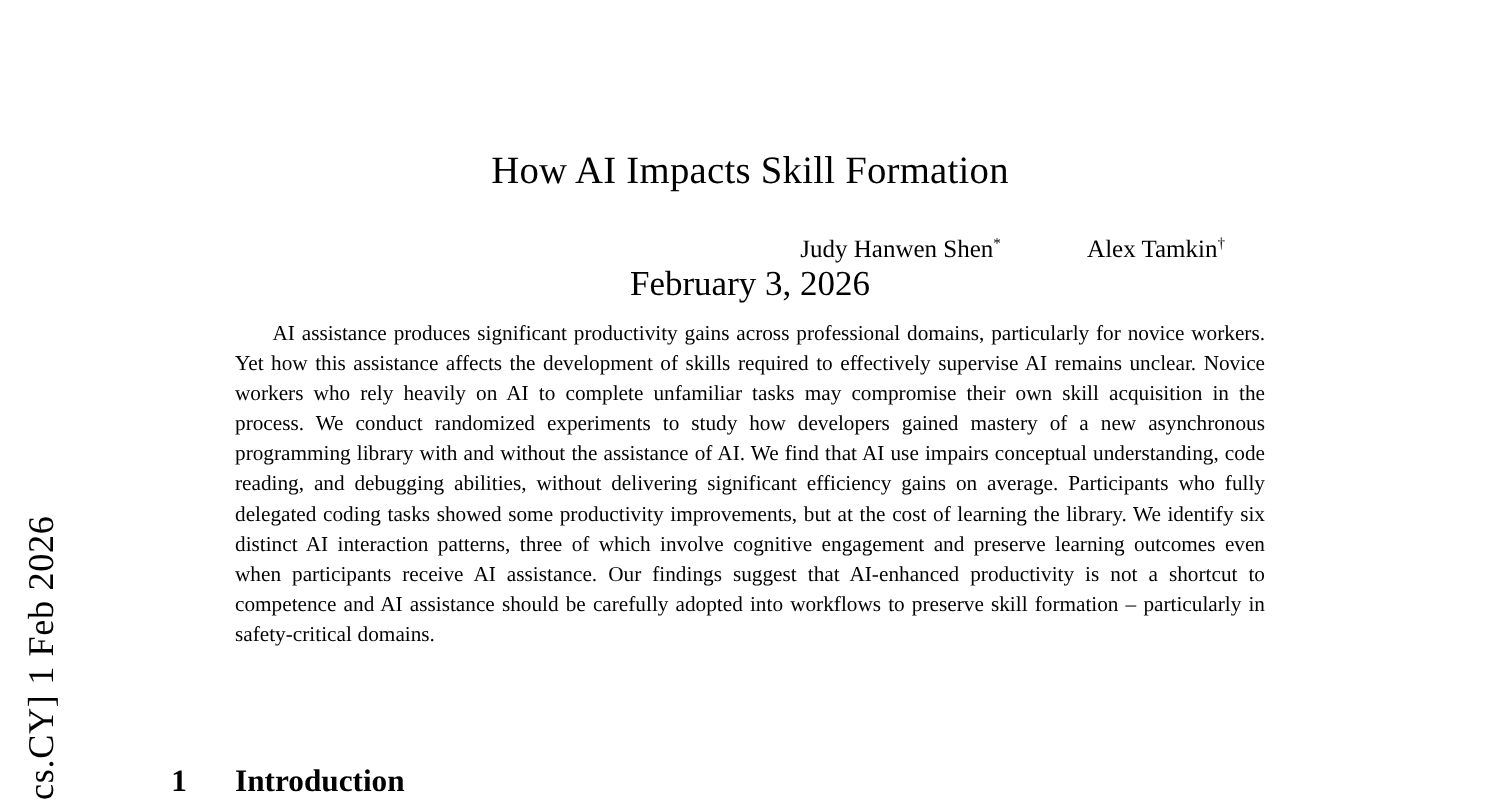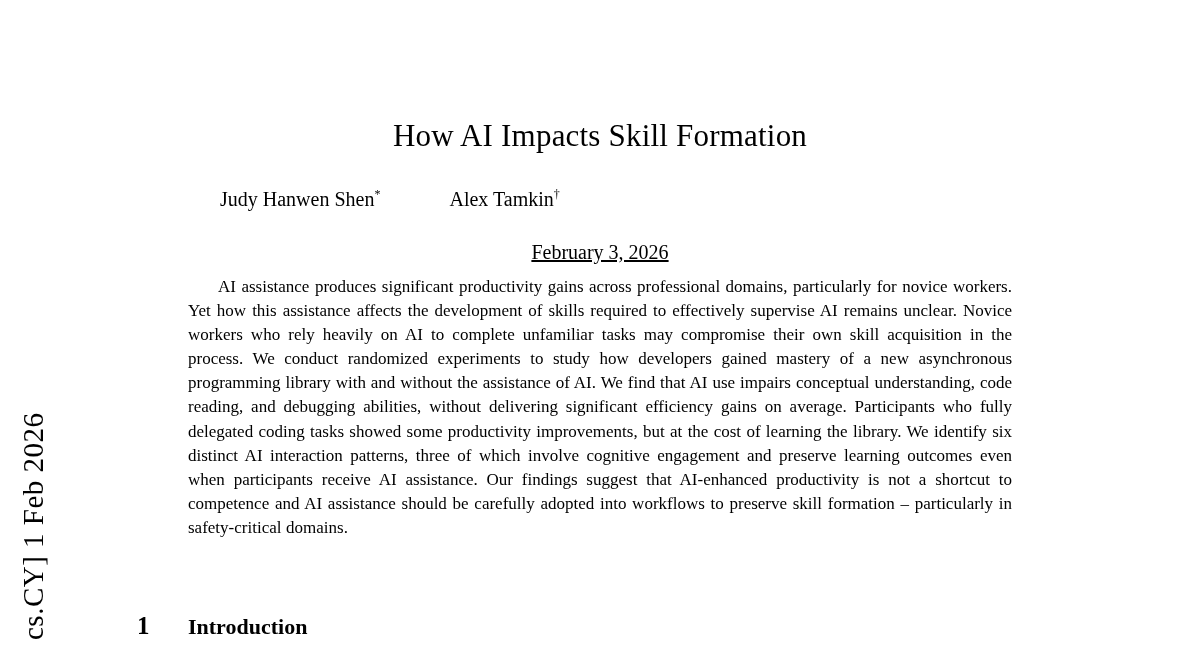--- a/index.html
+++ b/index.html
@@ -59,38 +59,36 @@
   .title {
     text-align: center;
     font-size: 31px;
     margin-top: 107px;
     line-height: 1.2;
     font-weight: normal;
     letter-spacing: 0.2px;
   }
 
   .authors {
-    text-align: left;
+    text-align: right;
     margin-top: 33px;
     font-size: 20px;
   }
   .authors .author {
     display: inline-block;
     margin: 0 32px;
   }
   .authors sup {
     font-size: 12px;
     vertical-align: super;
   }
 
   .date {
     text-align: center;
-    margin-top: 30px;
-    font-size: 20px;
-    text-decoration: underline;
+    font-size: 28px;
   }
 
   .abstract-head {
     text-align: center;
     font-weight: bold;
     font-size: 17px;
     margin-top: 49px;
   }
 
   .abstract-body {
@@ -110,21 +108,21 @@
     width: 900px;
     display: flex;
     align-items: baseline;
   }
   .section .num {
     font-size: 25px;
     font-weight: bold;
     width: 51px;
   }
   .section .heading {
-    font-size: 22px;
+    font-size: 25px;
     font-weight: bold;
   }
 </style>
 </head>
 <body>
 
 <div class="page">
 
   <div class="arxiv-stamp">
     <span class="stamp-text">cs.CY]  1 Feb 2026</span>

